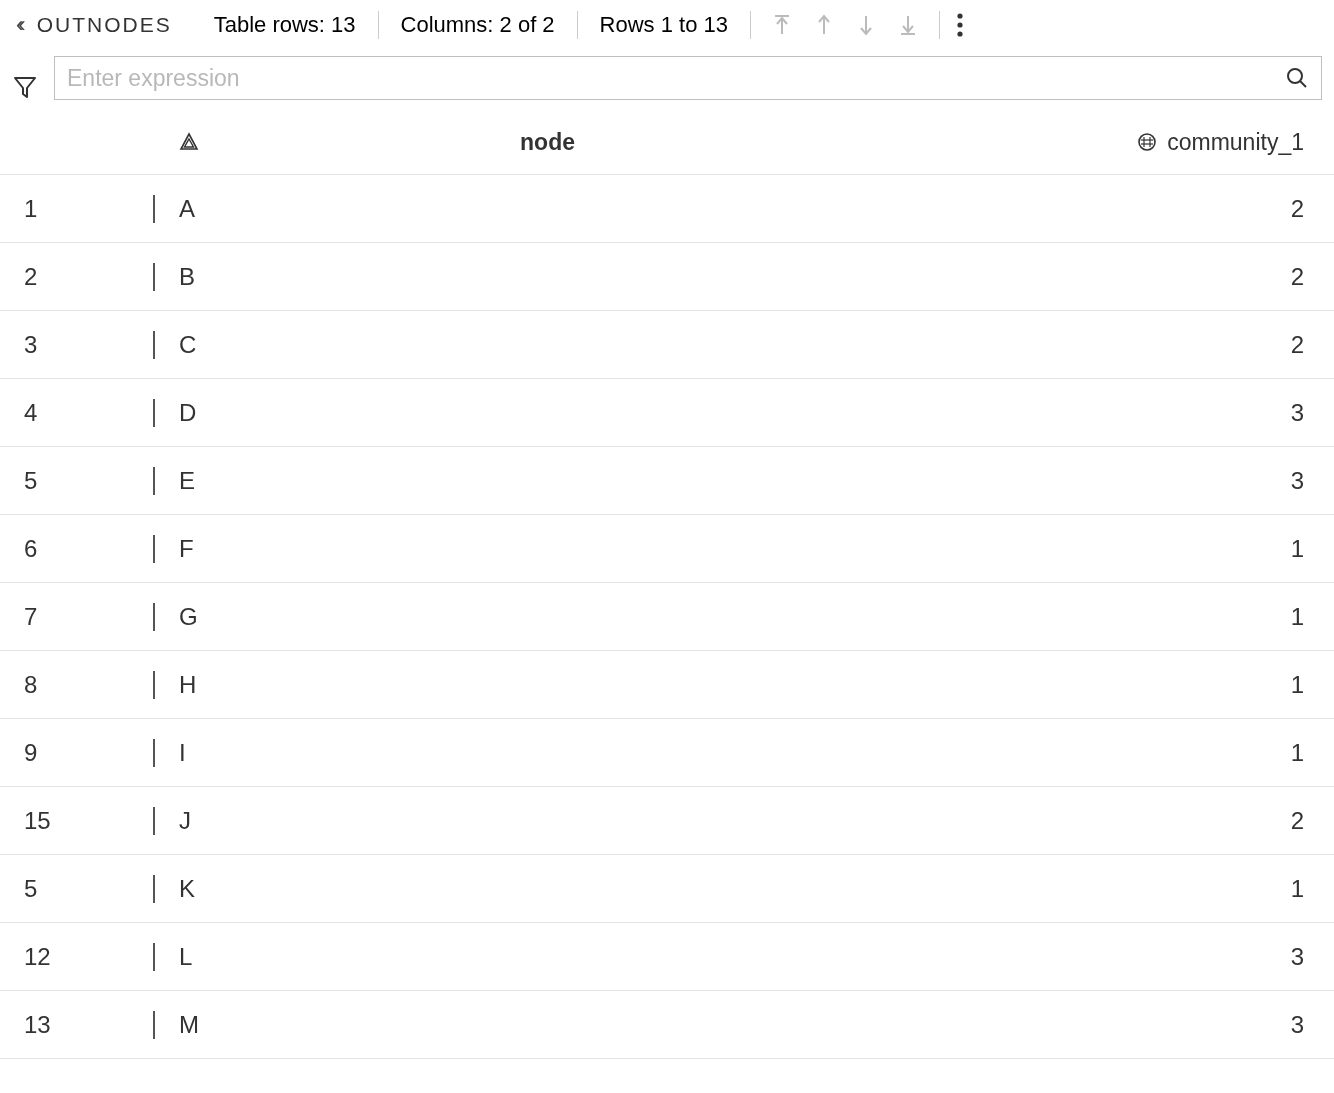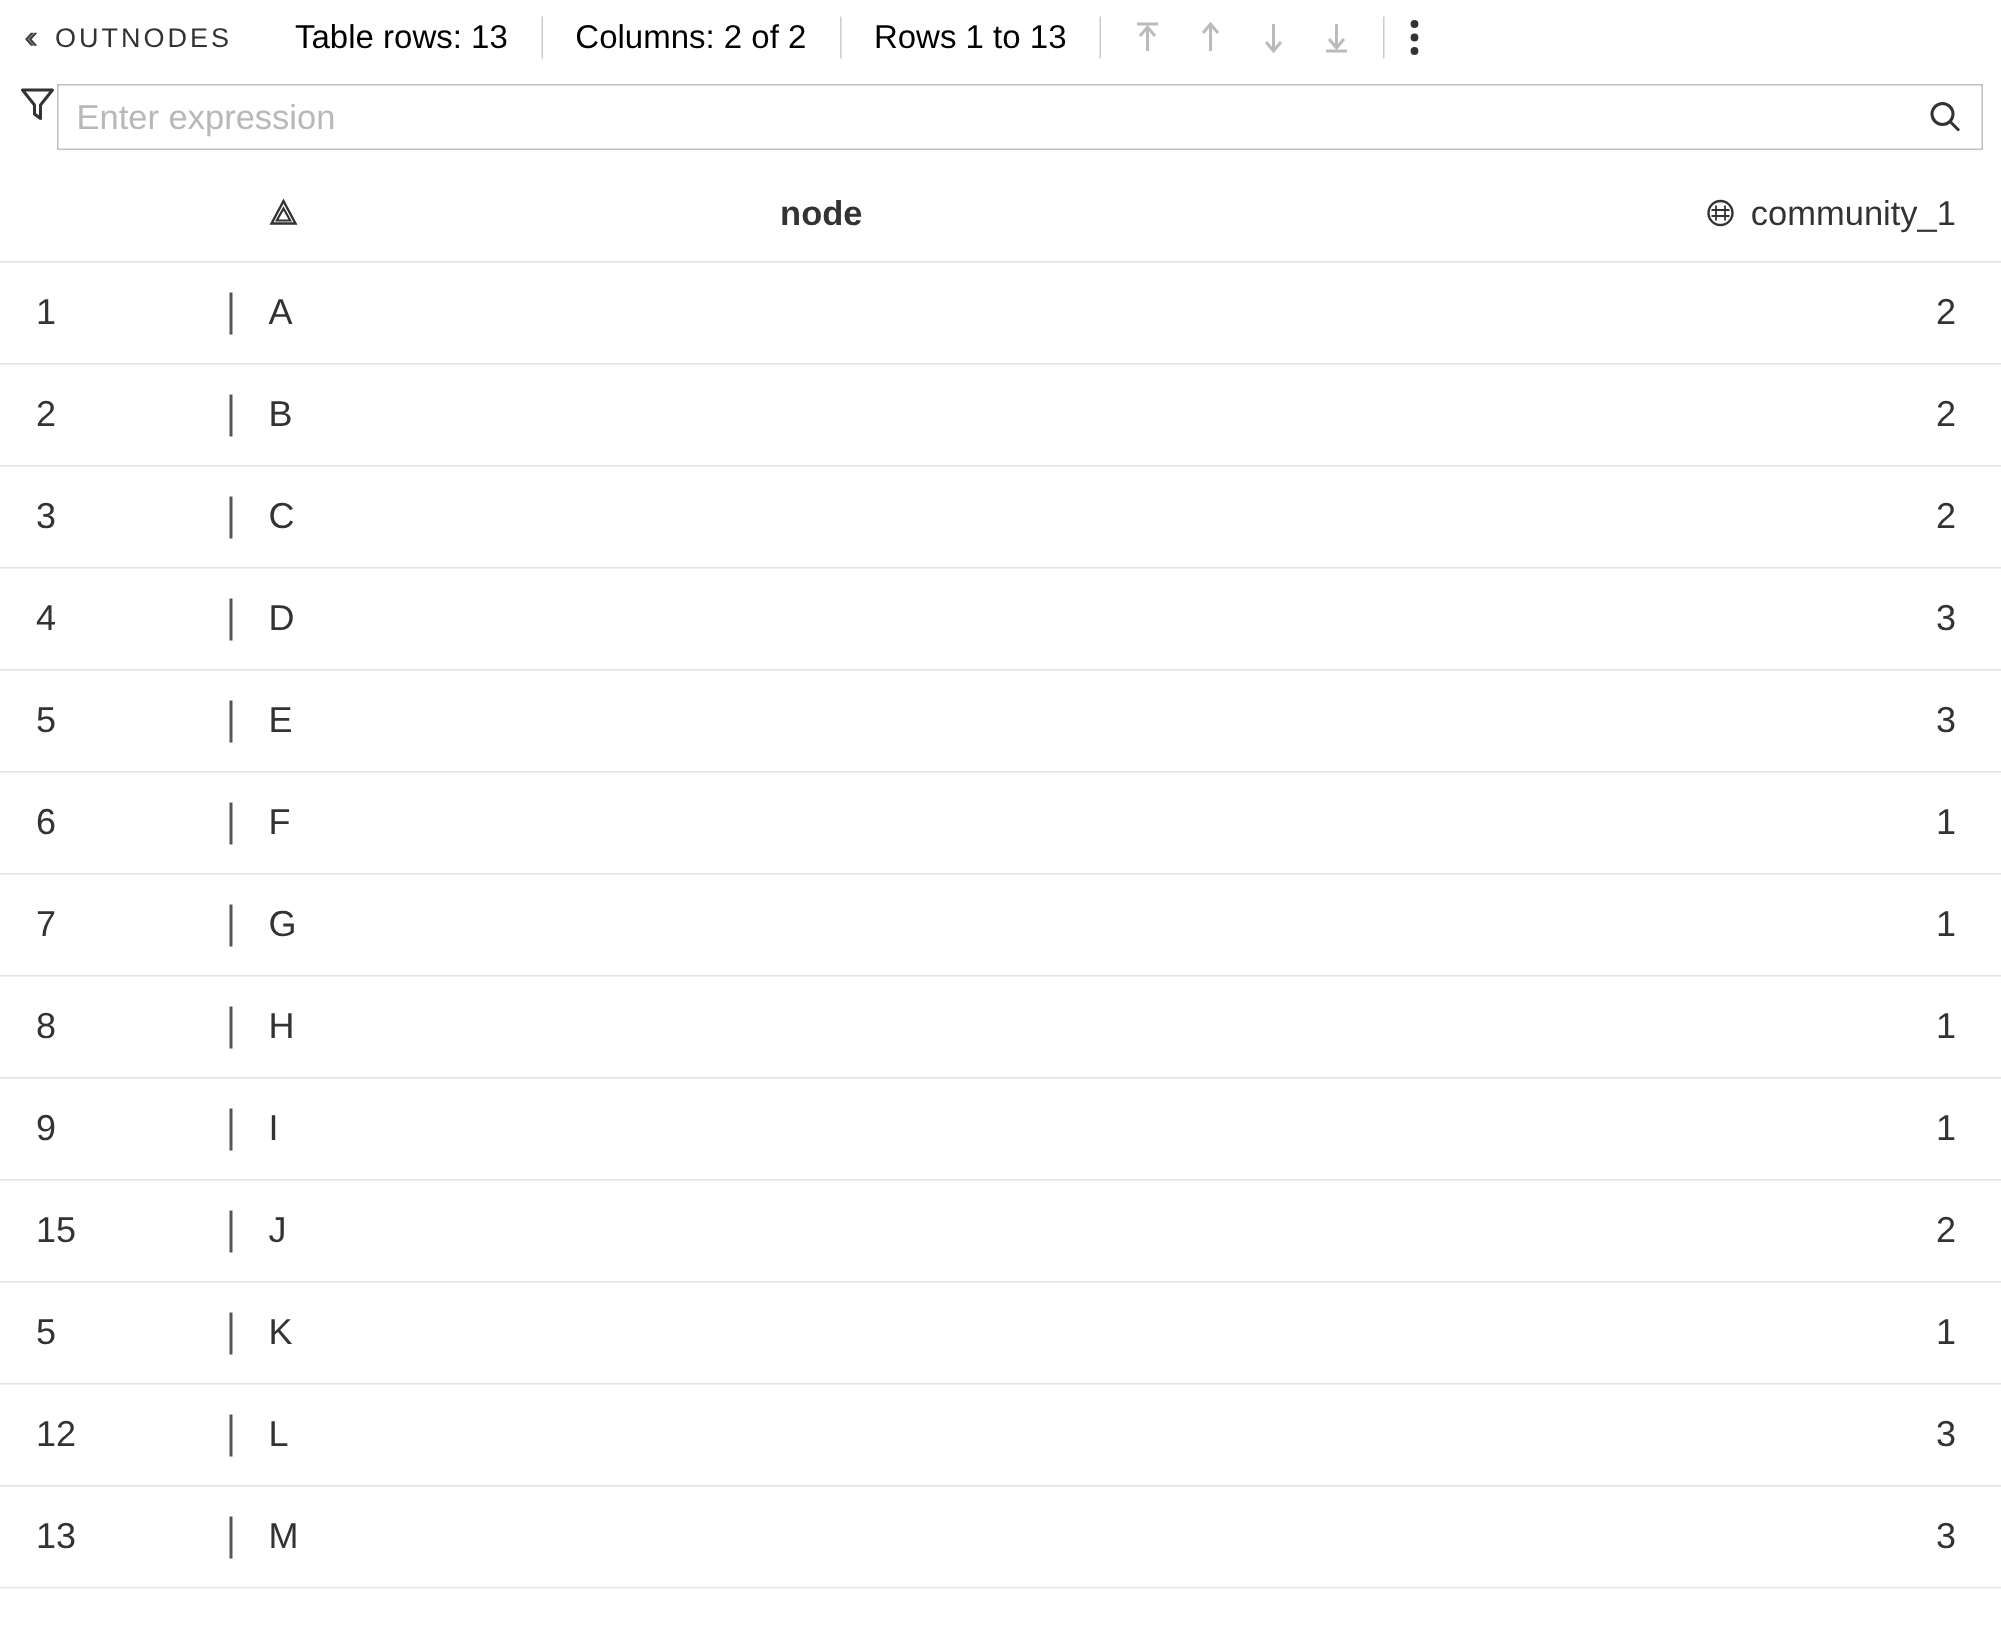--- a/index.html
+++ b/index.html
@@ -19,21 +19,21 @@
     padding: 0 12px;
     gap: 0;
   }
   .toolbar .back-chevrons {
     font-size: 22px;
     color: #444;
     padding: 0 8px 0 4px;
     letter-spacing: -5px;
   }
   .toolbar .title {
-    font-size: 18px;
+    font-size: 21px;
     letter-spacing: 2px;
     color: #333;
     padding: 0 20px 0 8px;
   }
   .toolbar .info {
     font-size: 22px;
     color: #000000;
     padding: 0 22px;
   }
   .toolbar .sep {
@@ -49,22 +49,23 @@
   }
   .toolbar .nav-arrows svg { display: block; }
   .toolbar .kebab {
     padding: 0 12px 0 16px;
   }
   .toolbar .kebab svg { display: block; }
 
   
   .filter-row {
     display: flex;
-    align-items: flex-start;
+    align-items: flex-end;
     padding: 6px 12px 10px 12px;
+    gap: 16px;
   }
   .filter-row .funnel svg { display: block; }
   .filter-input-wrap {
     flex: 1;
     display: flex;
     align-items: center;
     border: 1px solid #bfbfbf;
     height: 44px;
     padding: 0 12px;
     background: #fff;

